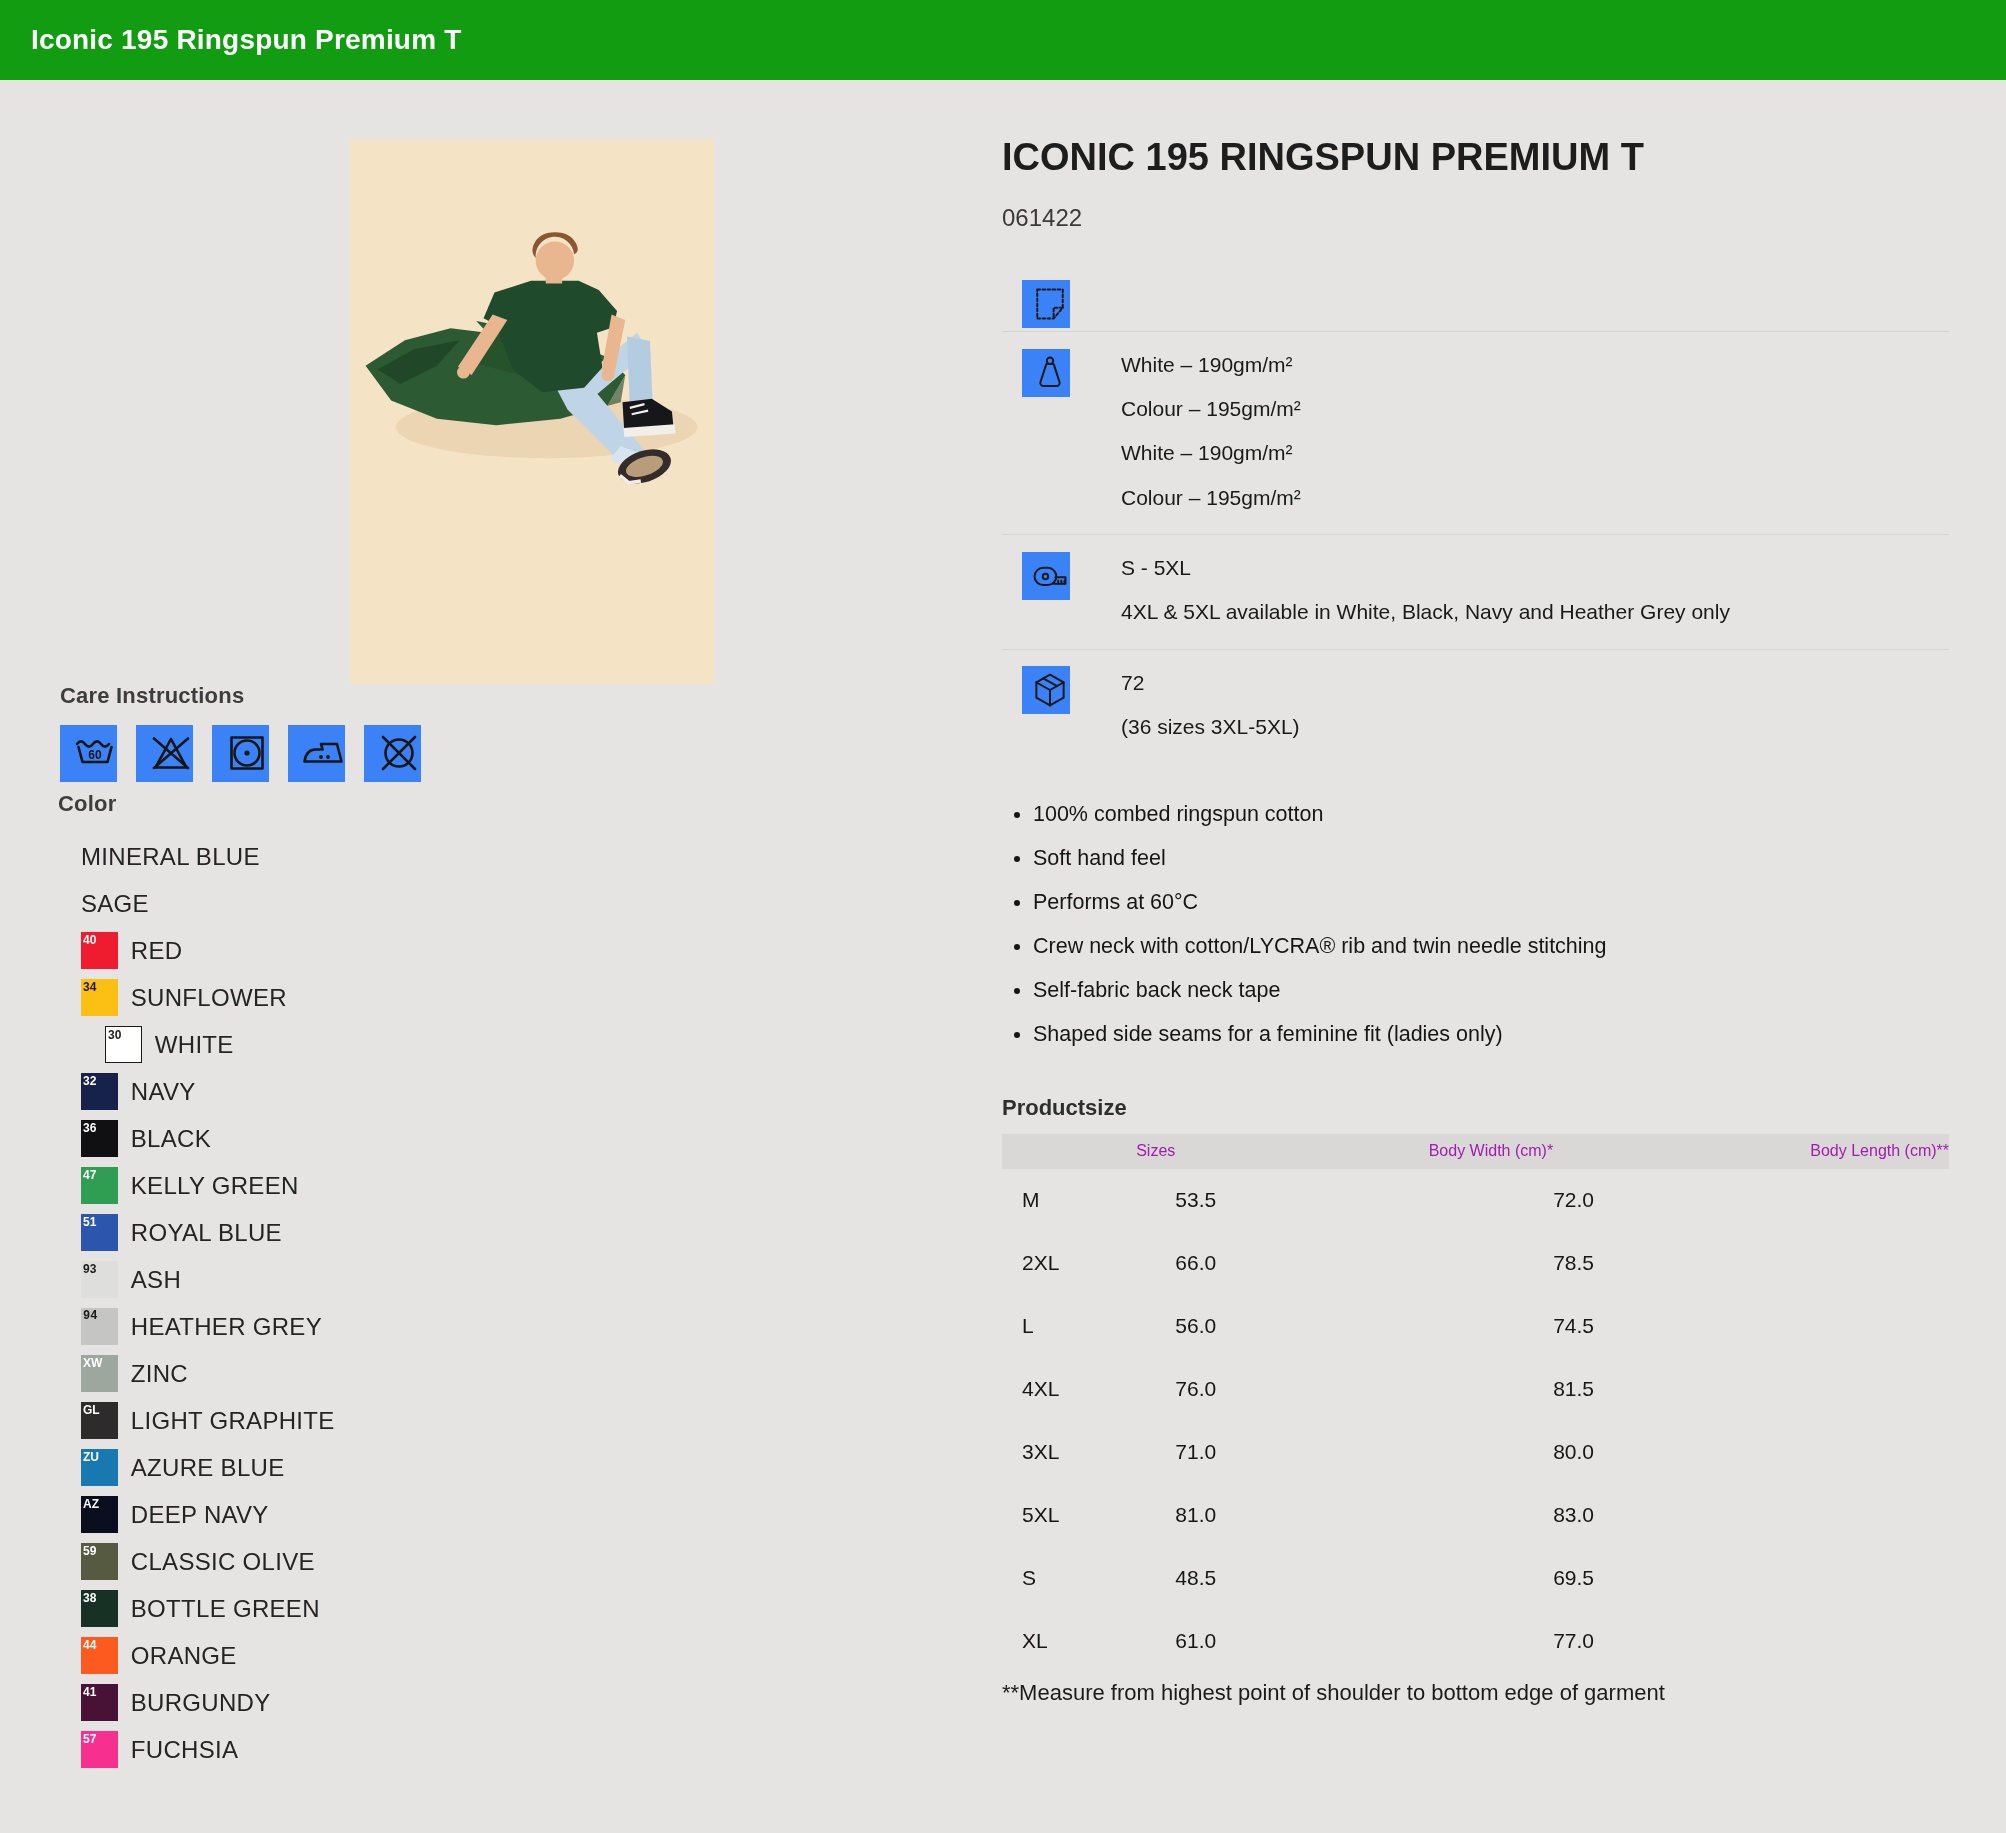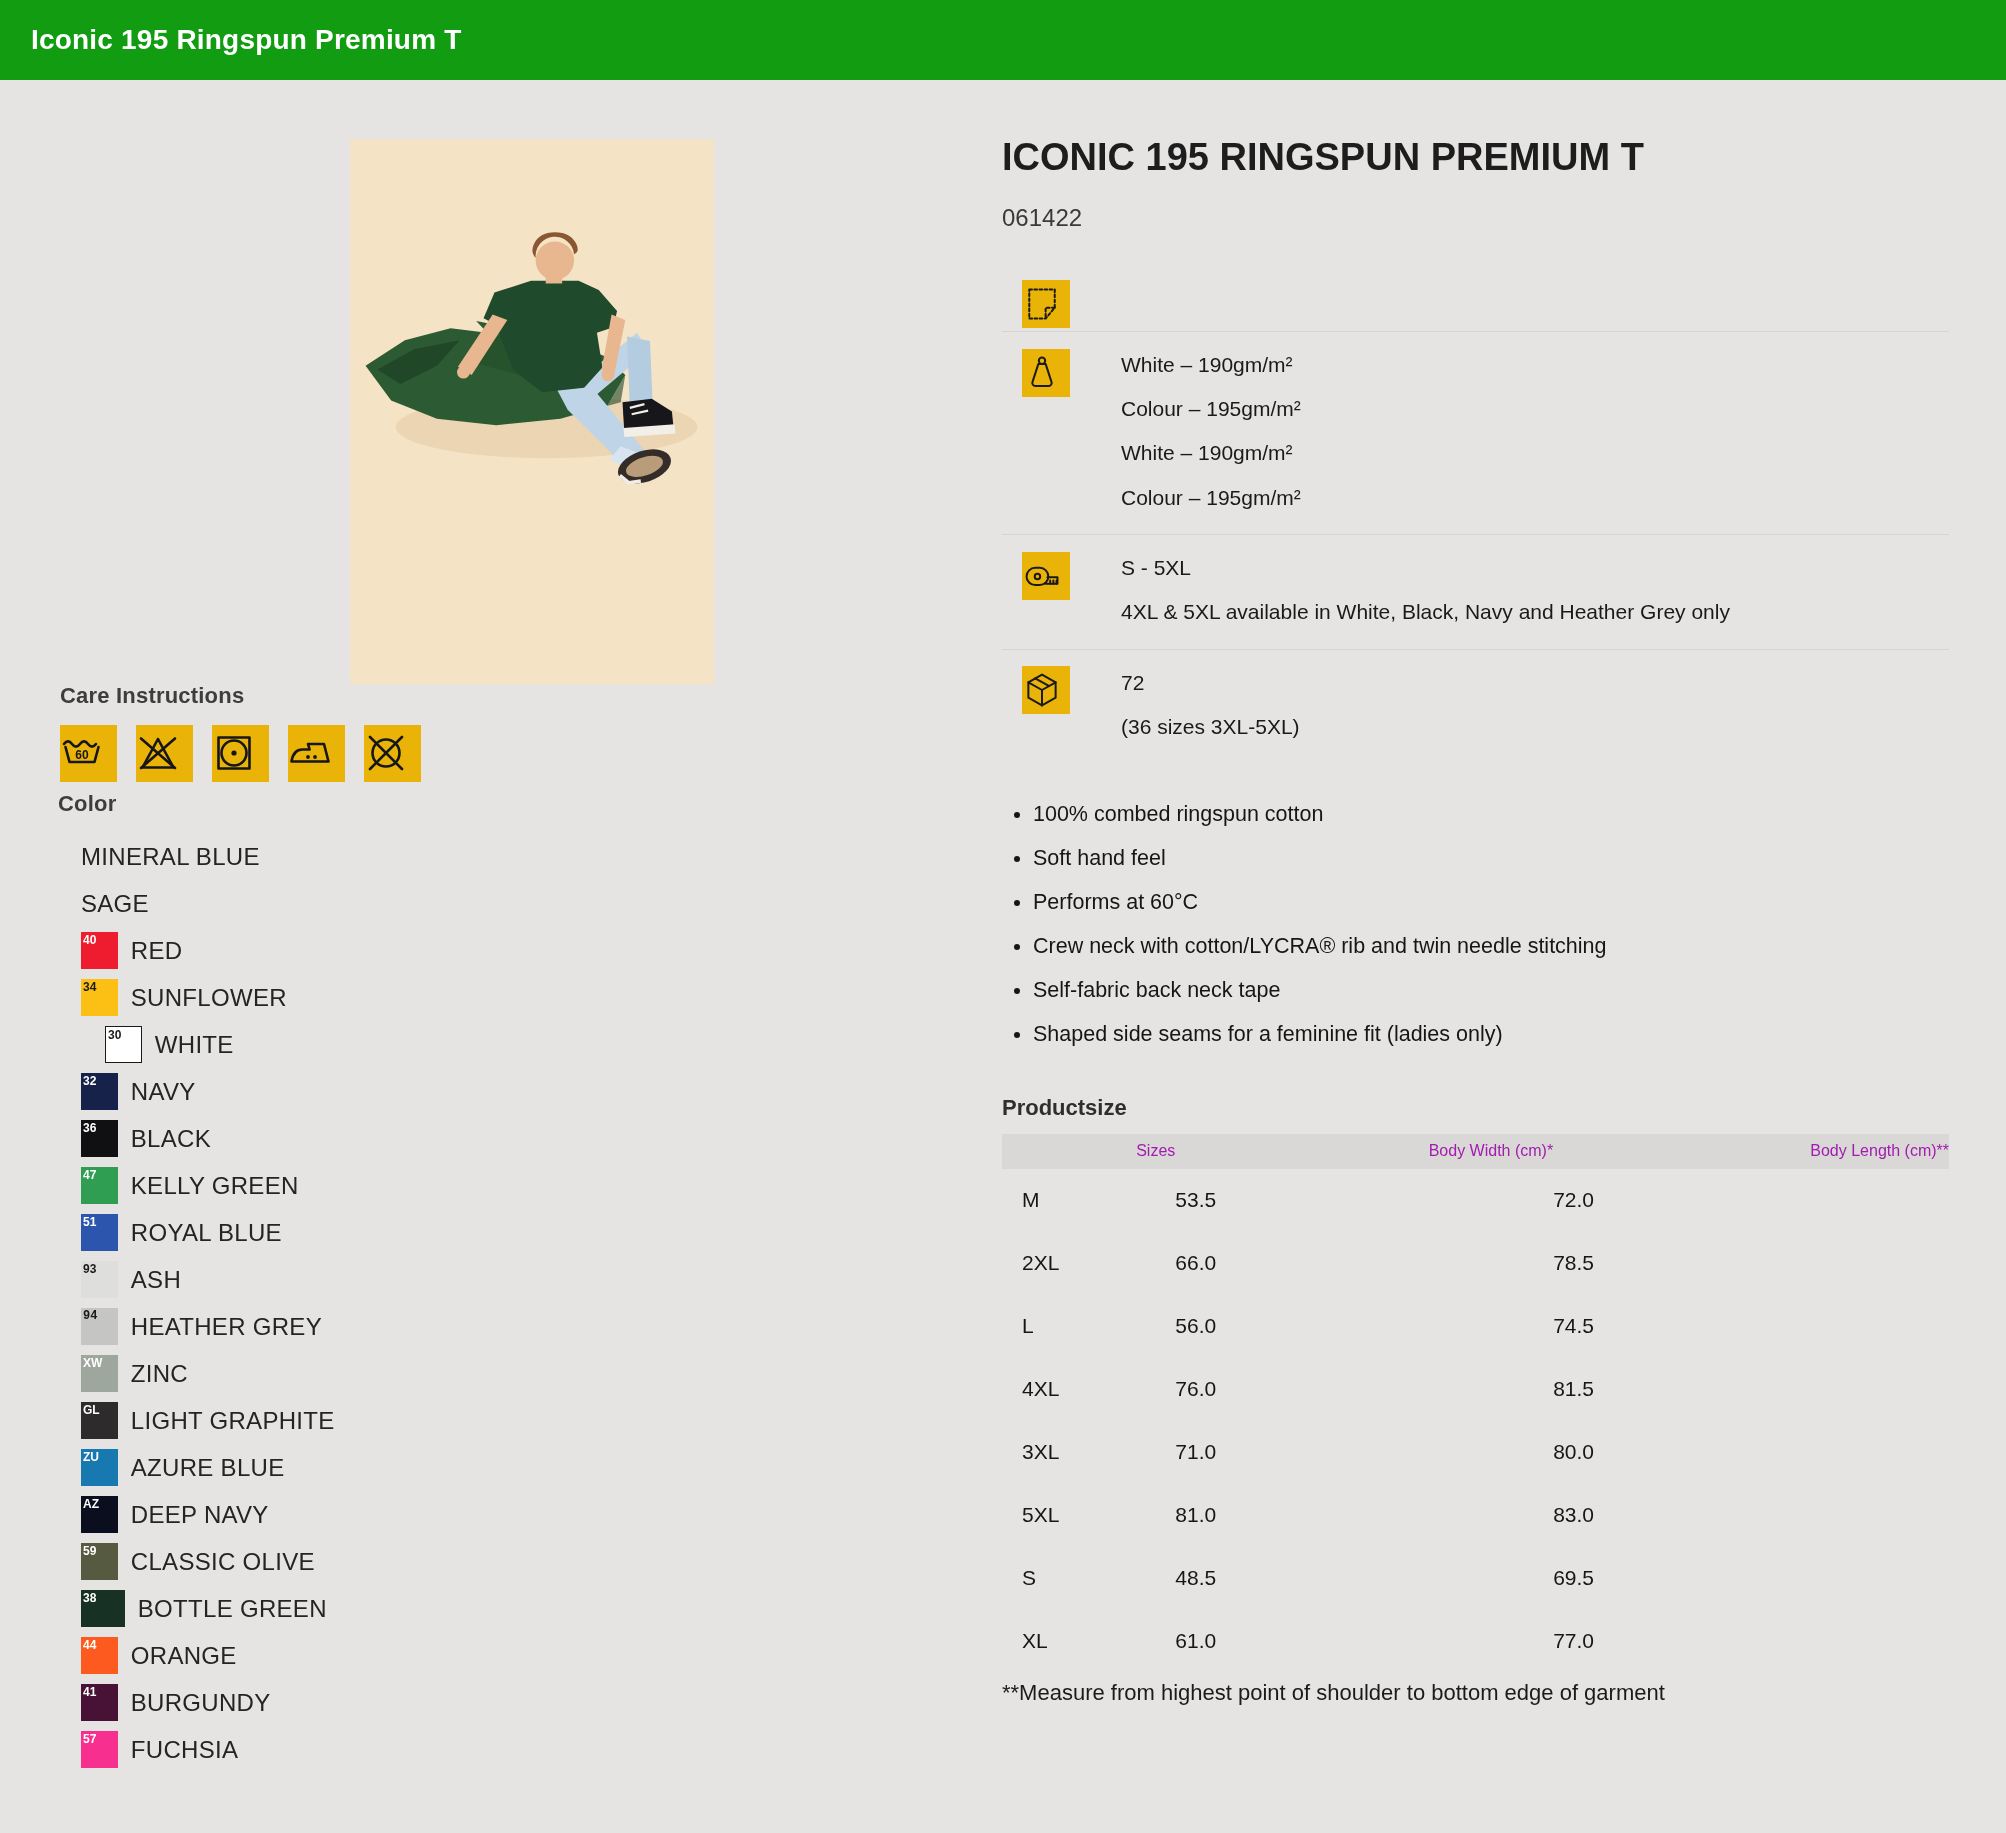--- a/index.html
+++ b/index.html
@@ -16,21 +16,21 @@
   .topbar .title { color:#fff; font-size:28px; font-weight:700; padding-left:31px; letter-spacing:0.2px; }
 
   
   .photo { position:absolute; left:350px; top:139px; width:364px; height:545px; }
   .photo svg { display:block; }
 
   
   .care { position:absolute; left:60px; top:683px; }
   .sec-heading { margin:0; font-size:22px; font-weight:700; color:#3D3D3D; letter-spacing:0.2px; }
   .care-icons { display:flex; gap:19px; margin-top:15.5px; }
-  .tile { width:57px; height:57px; background:#eab308; display:flex; align-items:center; justify-content:flex-start; flex:0 0 auto; }
+  .tile { width:57px; height:57px; background:#3b82f6; display:flex; align-items:center; justify-content:flex-end; flex:0 0 auto; }
   .tile svg { width:44px; height:44px; stroke:#161616; fill:none; stroke-width:2.6; stroke-linecap:round; stroke-linejoin:round; }
 
   
   .colors { position:absolute; left:58px; top:791px; }
   .color-list { margin:16.4px 0 0 23px; padding:0; list-style:none; }
   .color-row { display:flex; align-items:center; height:47px; }
   .swatch { position:relative; width:37px; height:37px; margin-right:12.8px; flex:0 0 37px; }
   .swatch.bordered { box-sizing:border-box; border:1.8px solid #1A1A1A;margin-left:24px; }
   .swatch-code { position:absolute; top:1.8px; left:2px; font-size:12px; font-weight:700; line-height:1; }
   .color-name { font-size:24px; color:#242424; letter-spacing:0.3px; }
@@ -233,21 +233,21 @@
           </span>
     <span class="color-name">DEEP NAVY</span>
   </li>
         <li class="color-row">
     <span class="swatch" style="background: rgb(86, 90, 65);">
             <b class="swatch-code" style="color: rgb(255, 255, 255);">59</b>
           </span>
     <span class="color-name">CLASSIC OLIVE</span>
   </li>
         <li class="color-row">
-    <span class="swatch" style="background: rgb(23, 50, 36); padding-left: 7px;">
+    <span class="swatch" style="background: rgb(23, 50, 36);">
             <b class="swatch-code" style="color: rgb(255, 255, 255);">38</b>
           </span>
     <span class="color-name">BOTTLE GREEN</span>
   </li>
         <li class="color-row">
     <span class="swatch" style="background: rgb(252, 90, 30);">
             <b class="swatch-code" style="color: rgb(255, 255, 255);">44</b>
           </span>
     <span class="color-name">ORANGE</span>
   </li>

